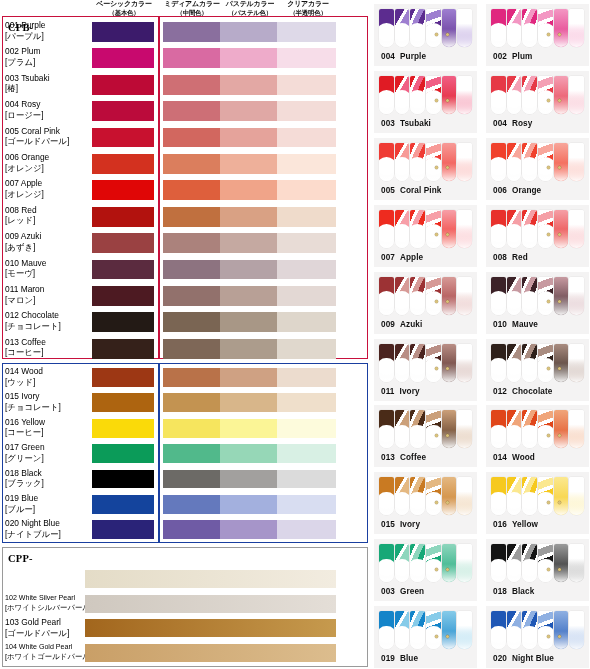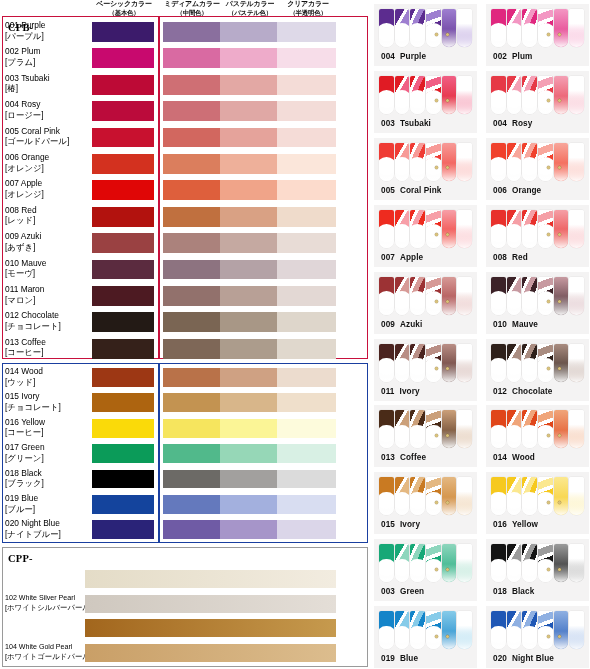--- a/index.html
+++ b/index.html
@@ -399,20 +399,24 @@
           <div class="sw sw-wide" style="height: 18.1px; background: linear-gradient(to right, rgb(228, 220, 199), rgb(242, 236, 224));"></div>
         </div>
         <div class="row" style="top: 592.6px; height: 24.6px;">
           <div class="row-label tight">
             <span class="en">102 White Silver Pearl</span>
             <span class="jp">[ホワイトシルバーパール]</span>
           </div>
           <div class="sw sw-wide" style="height: 18.1px; background: linear-gradient(to right, rgb(207, 200, 191), rgb(228, 222, 215));"></div>
         </div>
         <div class="row" style="top: 617.2px; height: 24.6px;">
+          <div class="row-label">
+            <span class="en">103 Gold Pearl</span>
+            <span class="jp">[ゴールドパール]</span>
+          </div>
           <div class="sw sw-wide" style="height: 18.1px; background: linear-gradient(to right, rgb(162, 102, 29), rgb(198, 154, 78));"></div>
         </div>
         <div class="row" style="top: 641.8px; height: 24.6px;">
           <div class="row-label tight">
             <span class="en">104 White Gold Pearl</span>
             <span class="jp">[ホワイトゴールドパール]</span>
           </div>
           <div class="sw sw-wide" style="height: 18.1px; background: linear-gradient(to right, rgb(201, 159, 103), rgb(220, 189, 142));"></div>
         </div>
       </div>

